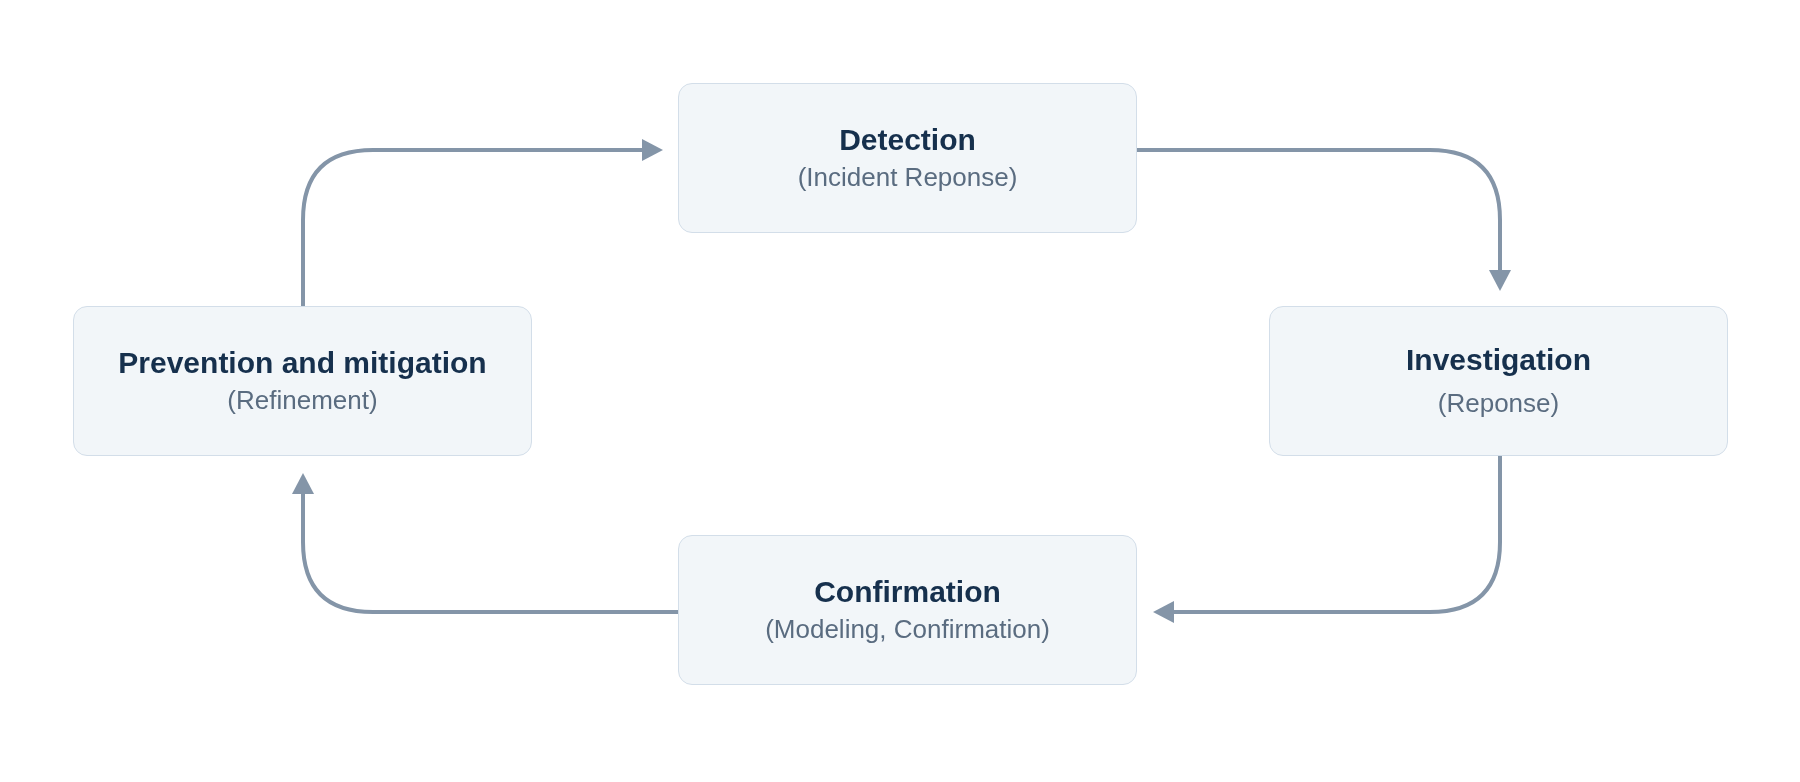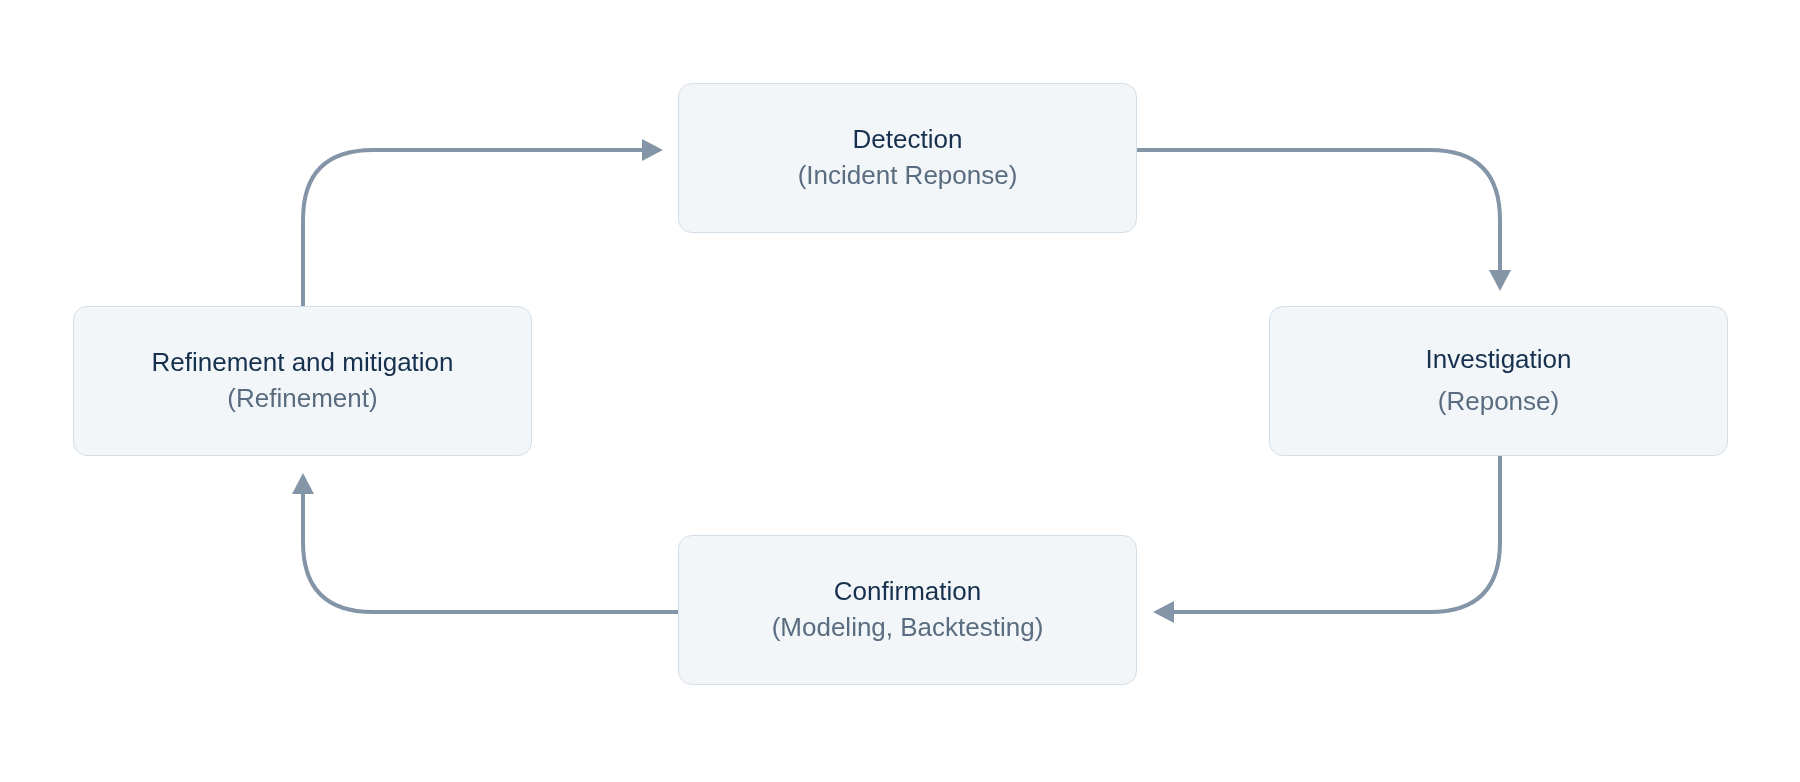--- a/index.html
+++ b/index.html
@@ -42,22 +42,22 @@
     border-radius:14px;
     display:flex;
     flex-direction:column;
     align-items:center;
     justify-content:center;
     gap:6px;
     box-sizing:border-box;
     text-align:center;
   }
   .node-title{
-    font-size:26px;
-    font-weight:normal;
+    font-size:30px;
+    font-weight:bold;
     color:var(--title);
     line-height:1.15;
   }
   .node-subtitle{
     font-size:26px;
     font-weight:normal;
     color:var(--subtitle);
     line-height:1.15;
   }
   .node-detection{left:678px;top:83px;}
@@ -98,21 +98,21 @@
     <div class="node-subtitle">(Incident Reponse)</div>
   </div>
 
   <div class="node node-investigation">
     <div class="node-title">Investigation</div>
     <div class="node-subtitle">(Reponse)</div>
   </div>
 
   <div class="node node-confirmation">
     <div class="node-title">Confirmation</div>
-    <div class="node-subtitle">(Modeling, Backtesting)</div>
+    <div class="node-subtitle">(Modeling, Confirmation)</div>
   </div>
 
   <div class="node node-refinement">
-    <div class="node-title">Refinement and mitigation</div>
+    <div class="node-title">Prevention and mitigation</div>
     <div class="node-subtitle">(Refinement)</div>
   </div>
 
 </div>
 
 </body></html>

